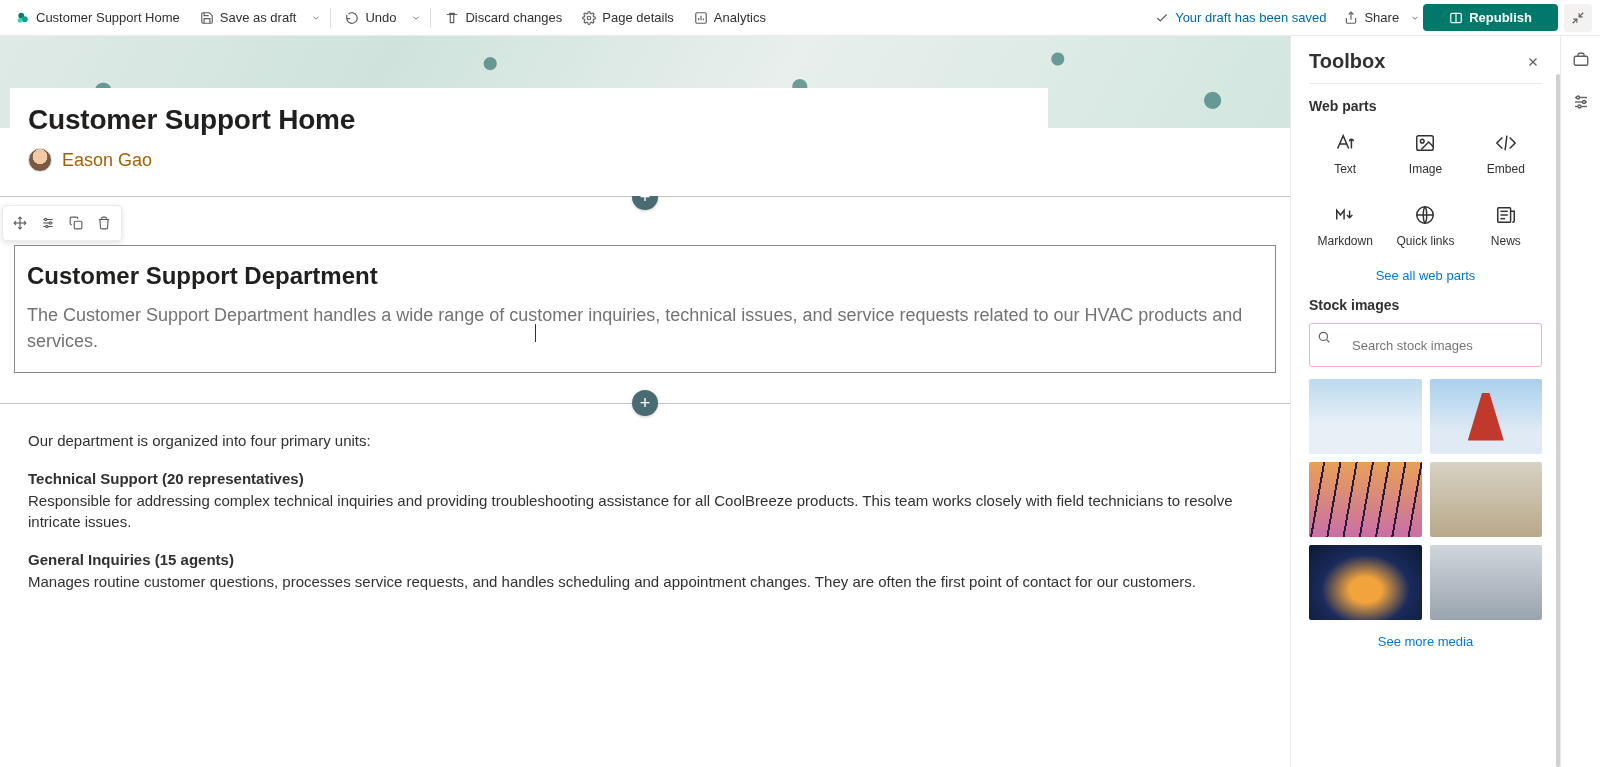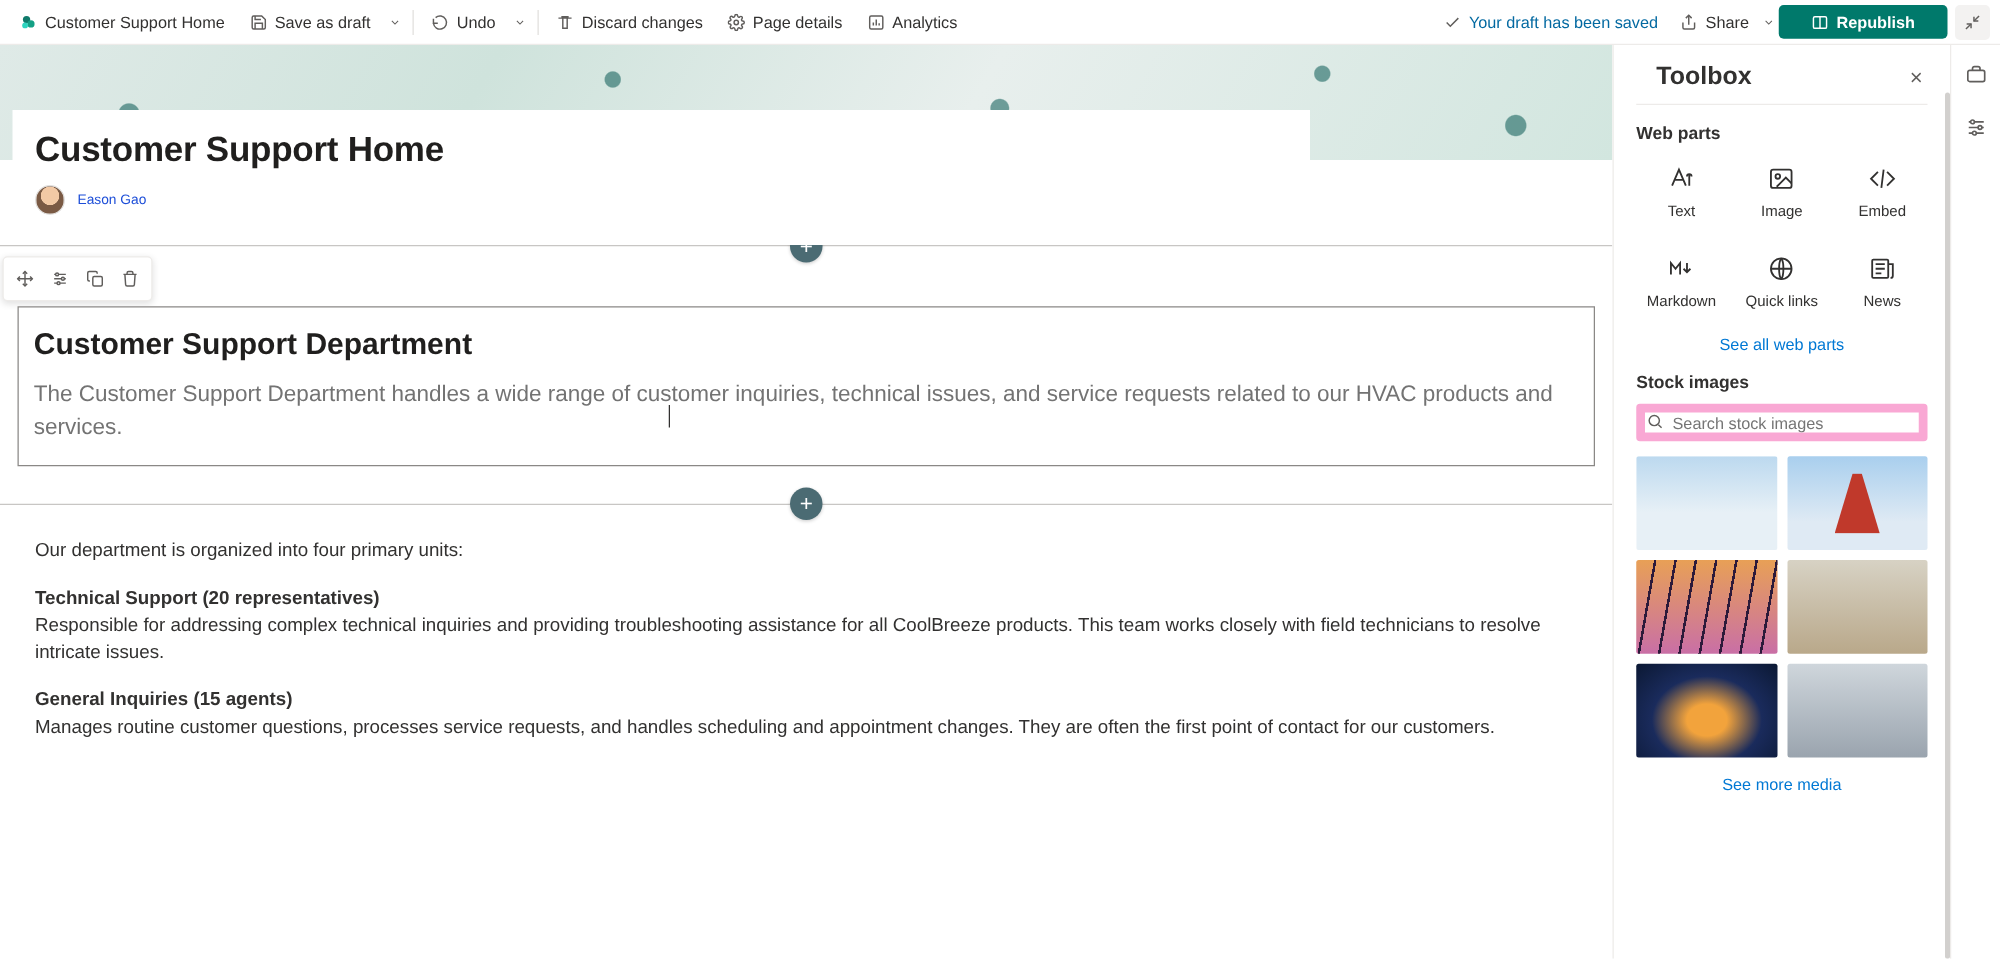--- a/index.html
+++ b/index.html
@@ -24,51 +24,51 @@
   .hero::before { content:""; position:absolute; inset:0; background:
     radial-gradient(circle at 8% 60%, #0a5a55 0 8px, transparent 9px),
     radial-gradient(circle at 38% 30%, #0a5a55 0 6px, transparent 7px),
     radial-gradient(circle at 62% 55%, #0a5a55 0 7px, transparent 8px),
     radial-gradient(circle at 82% 25%, #0a5a55 0 6px, transparent 7px),
     radial-gradient(circle at 94% 70%, #0a5a55 0 8px, transparent 9px); opacity:.55; }
   .title-card { position:absolute; left:10px; top:52px; right:242px; height:100px; background:#fff; padding:16px 18px 10px; }
   .page-title { font-size:28px; font-weight:700; letter-spacing:-.2px; color:#201f1e; }
   .byline { display:flex; align-items:center; gap:10px; margin-top:12px; }
   .avatar { width:24px; height:24px; border-radius:50%; background: radial-gradient(circle at 50% 35%, #f2c9a5 0 40%, #7a5a44 42% 100%); border:1px solid #e1dfdd;}
-  .byline-name { font-size:11px; color:#1d4ed8; }
+  .byline-name { font-size:18px; color:#a16207; }
   .editor-area { position:absolute; top:160px; left:0; right:0; bottom:0; overflow-y:auto; }
   .section { border-top:1px solid #c8c6c4; border-bottom:1px solid #c8c6c4; position:relative; padding: 30px 0; }
   .add-btn { position:absolute; left:50%; transform:translateX(-50%); width:26px; height:26px; border-radius:50%; background:#4b6b73; color:#fff; display:flex; align-items:center; justify-content:center; font-size:18px; line-height:1; cursor:pointer; box-shadow:0 1px 3px rgba(0,0,0,.2); }
   .add-top { top:-13px; }
   .add-bottom { bottom:-13px; }
   .floating-toolbar { position:absolute; top:8px; left:2px; background:#fff; border:1px solid #edebe9; border-radius:4px; box-shadow:0 2px 6px rgba(0,0,0,.12); display:flex; padding:4px; gap:2px; }
   .ft-btn { width:26px; height:26px; display:flex; align-items:center; justify-content:center; cursor:pointer; border-radius:2px; color:#605e5c; }
   .text-webpart { margin: 18px 14px 0; border:1px solid #8a8886; padding:16px 12px 18px; background:#fff; position:relative; }
   .wp-heading { font-size:24px; font-weight:700; margin-bottom:12px; color:#201f1e; }
   .wp-body { font-size:18px; line-height:1.45; color:#737373; }
   .caret { position:absolute; width:1px; height:18px; background:#323130; animation:blink 1s step-start infinite; }
   @keyframes blink { 50% { opacity:0; } }
   .below { padding: 26px 28px 40px; }
   .h2 { font-size:24px; font-weight:700; margin: 30px 0 16px; color:#201f1e; }
   .para { font-size:15px; line-height:1.45; margin-bottom:16px; }
   .strong { font-weight:700; }
   
   .toolbox { width:270px; border-left:1px solid #edebe9; display:flex; flex-direction:column; }
   .tbx-head { display:flex; align-items:center; justify-content:space-between; padding:14px 18px 10px; }
-  .tbx-title { font-size:20px; font-weight:700;margin-left:16px; }
+  .tbx-title { font-size:20px; font-weight:700; }
   .tbx-close { cursor:pointer; color:#605e5c; padding:2px;}
   .tbx-scroll { overflow-y:auto; padding: 0 18px 20px; flex:1;}
   .tbx-section-label { font-size:14px; font-weight:600; margin: 14px 0 10px; }
   .wp-grid { display:grid; grid-template-columns: repeat(3, 1fr); gap: 14px 8px; }
   .wp-tile { display:flex; flex-direction:column; align-items:center; gap:6px; padding:6px 0; cursor:pointer; border-radius:4px; }
   .wp-ico { width:26px; height:26px; display:flex; align-items:center; justify-content:center; color:#323130; }
   .wp-label { font-size:12px; color:#323130; }
   .see-all { text-align:center; color:#0078d4; font-size:13px; margin:14px 0 6px; cursor:pointer; }
   .search-wrap { position:relative; margin-top:8px; }
-  .search-wrap input { width:100%; height:30px; border:7px solid #f9a8d4; border-radius:3px; padding: 0 8px 0 22px; font-size:13px; }
+  .search-wrap input { width:100%; height:44px; border:1px solid #f9a8d4; border-radius:3px; padding: 0 8px 0 42px; font-size:13px; }
   .search-ico { position:absolute; left:8px; top:7px; color:#605e5c; }
   .img-grid { display:grid; grid-template-columns: 1fr 1fr; gap:8px; margin-top:12px; }
   .stock { aspect-ratio: 1.5/1; border-radius:2px; cursor:pointer; }
   .tbx-hr { border:none; border-top:1px solid #edebe9; margin: 0 18px;}
   .thin-scroll { position:absolute; right:0; top:38px; bottom:0; width:4px; background:#d2d0ce; border-radius:2px; }
   svg { display:block; }
 </style>
 </head>
 <body>
 

